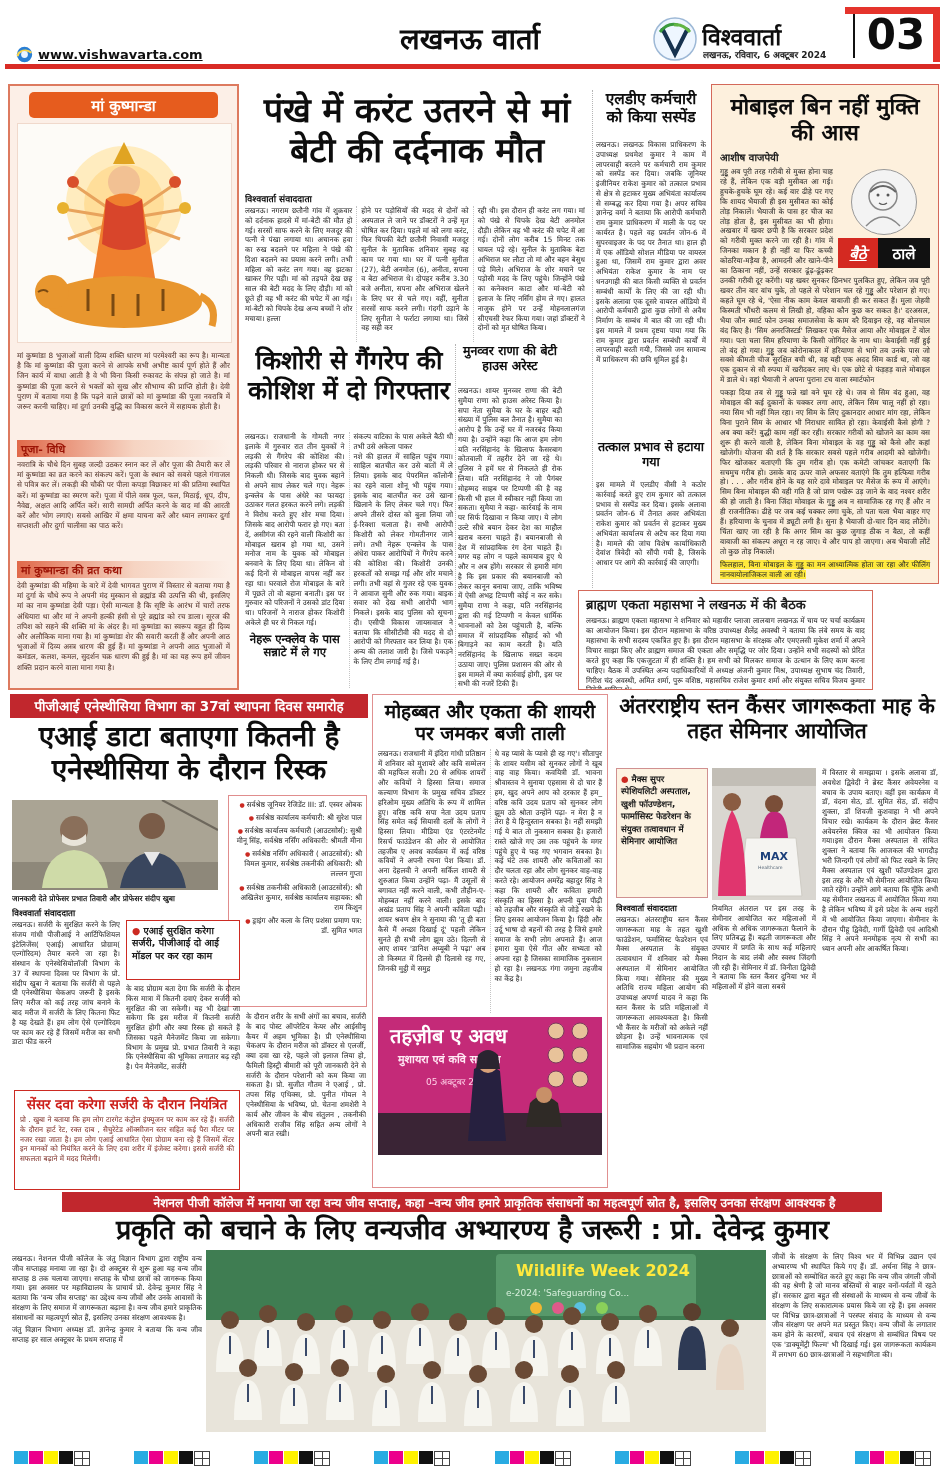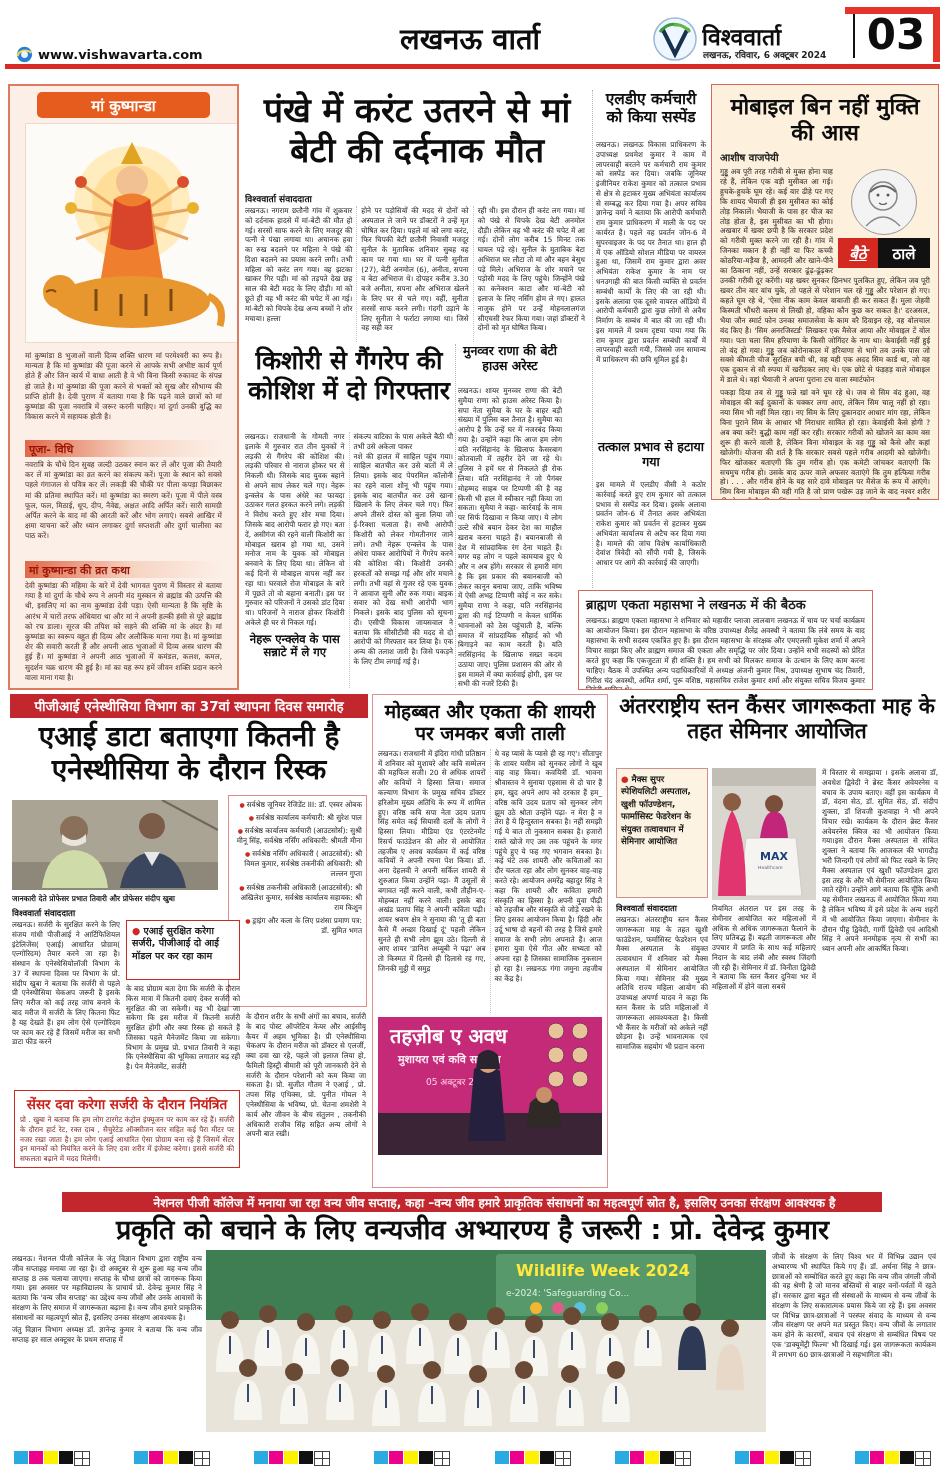--- a/index.html
+++ b/index.html
@@ -9,21 +9,21 @@
   .txt{font-size:7.2px;line-height:1.36;text-align:justify;color:#222;}
   .txt p{margin:0 0 3px 0;}
   .byline{font-weight:bold;font-size:9px;color:#111;}
   .hl{font-weight:bold;color:#0d0d0d;text-align:center;line-height:1.18;}
   .subhead{font-weight:bold;font-size:11.5px;text-align:center;line-height:1.2;margin:5px 0;color:#111;}
   .redstrip{background:#c1272d;color:#fff;font-weight:bold;text-align:center;display:flex;align-items:center;justify-content:center;}
   .vdots{border-left:1px dotted #b5b5b5;width:0;}
   .cols2{column-count:2;column-gap:9px;column-rule:1px dotted #c4c4c4;}
   .cols3{column-count:3;column-gap:9px;column-rule:1px dotted #c4c4c4;}
   
-  #kpanel{border:2px solid #dd7a5f;background:#fcefe7;padding:6px 15px;}
+  #kpanel{border:2px solid #dd7a5f;background:#fcefe7;padding:6px 7px;}
   #ktitle{background:#e65c1e;border-radius:5px;color:#fff;font-weight:bold;font-size:15px;
           text-align:center;padding:3px 0;margin:0 12px 5px 12px;}
   .ksec{background:linear-gradient(90deg,#e0694a,#f6d4c2 55%,#fcefe7);color:#9c1406;font-weight:bold;
         font-size:11px;padding:1px 4px;margin:5px 0 3px 0;}
   .ktxt{font-size:7.3px;line-height:1.4;text-align:justify;color:#4a2a20;}
   
   #baithe{border:1.5px solid #d4695a;background:#fdf0dd;padding:7px 8px;}
   #bt-graphic{float:right;width:92px;margin:2px 0 3px 5px;}
   #bt-face{width:64px;height:64px;border-radius:50%;border:1.5px solid #999;background:#f3f3f3;margin:0 auto;}
   #bt-label{display:flex;height:30px;margin-top:3px;font-weight:bold;font-size:15px;color:#fff;}
@@ -50,21 +50,21 @@
 <body>
 
 <div id="page">
 
   <div class="abs" style="left:16px;top:44px;width:240px;height:20px;display:flex;align-items:center;gap:5px;">
     <svg width="17" height="17" viewBox="0 0 20 20">
       <circle cx="10" cy="10" r="9" fill="#2a7fd4"></circle>
       <path d="M2 12 A9 7 0 0 1 18 8" stroke="#f9d64a" stroke-width="2.4" fill="none"></path>
       <circle cx="10" cy="10" r="4" fill="#eaf4ff"></circle>
     </svg>
-    <span style="font-weight:bold;font-size:13px;color:#111;">www.vishwavarta.com</span>
+    <span style="font-weight:bold;font-size:13px;color:#111;text-decoration:underline;">www.vishwavarta.com</span>
   </div>
   <div class="abs hl" style="left:330px;top:22px;width:280px;height:40px;font-size:29px;">लखनऊ वार्ता</div>
   <svg class="abs" style="left:652px;top:16px;" width="46" height="46" viewBox="0 0 46 46">
     <circle cx="23" cy="23" r="21" fill="#eef6ff" stroke="#9db8d6" stroke-width="1.5"></circle>
     <path d="M10 12 L23 38 L36 12" stroke="#16324f" stroke-width="4" fill="none"></path>
     <path d="M8 16 Q16 6 26 9" stroke="#3a9a3d" stroke-width="3" fill="none"></path>
     <path d="M38 16 Q30 7 22 9" stroke="#62b544" stroke-width="3" fill="none"></path>
   </svg>
   <div class="abs" style="left:702px;top:20px;width:160px;height:26px;font-weight:bold;font-size:23px;color:#0d0d0d;">विश्ववार्ता</div>
   <div class="abs" style="left:703px;top:48px;width:170px;height:12px;font-size:9px;font-weight:bold;color:#222;">लखनऊ,  रविवार, 6 अक्टूबर 2024</div>
@@ -135,21 +135,21 @@
   <div class="vdots abs" style="left:455px;top:344px;height:344px;"></div>
   <div class="abs hl" style="left:458px;top:344px;width:104px;height:38px;font-size:12.5px;">मुनव्वर राणा की बेटी हाउस अरेस्ट</div>
   <div class="abs txt" style="left:458px;top:386px;width:104px;height:302px;">लखनऊ। शायर मुनव्वर राणा की बेटी सुमैया राणा को हाउस अरेस्ट किया है। सपा नेता सुमैया के घर के बाहर बड़ी संख्या में पुलिस बल तैनात है। सुमैया का आरोप है कि उन्हें घर में नजरबंद किया गया है। उन्होंने कहा कि आज हम लोग यति नरसिंहानंद के खिलाफ कैसरबाग कोतवाली में तहरीर देने जा रहे थे। पुलिस ने हमें घर से निकलते ही रोक लिया। यति नरसिंहानंद ने जो पैगंबर मोहम्मद साहब पर टिप्पणी की है वह किसी भी हाल में स्वीकार नहीं किया जा सकता। सुमैया ने कहा- कार्रवाई के नाम पर सिर्फ दिखावा न किया जाए। ये लोग उल्टे सीधे बयान देकर देश का माहौल खराब करना चाहते हैं। बयानबाजी से देश में सांप्रदायिक रंग देना चाहते हैं। मगर यह लोग न पहले कामयाब हुए थे और न अब होंगे। सरकार से हमारी मांग है कि इस प्रकार की बयानबाजी को लेकर कानून बनाया जाए, ताकि भविष्य में ऐसी अभद्र टिप्पणी कोई न कर सके। सुमैया राणा ने कहा, यति नरसिंहानंद द्वारा की गई टिप्पणी न केवल धार्मिक भावनाओं को ठेस पहुंचाती है, बल्कि समाज में सांप्रदायिक सौहार्द को भी बिगाड़ने का काम करती है। यति नरसिंहानंद के खिलाफ सख्त कदम उठाया जाए। पुलिस प्रशासन की ओर से इस मामले में क्या कार्रवाई होगी, इस पर सभी की नजरें टिकी हैं।</div>
 
   <div class="vdots abs" style="left:592px;top:90px;height:498px;"></div>
   <div class="abs hl" style="left:596px;top:90px;width:110px;height:46px;font-size:15.5px;">एलडीए कर्मचारी को किया सस्पेंड</div>
   <div class="abs txt" style="left:596px;top:140px;width:110px;height:298px;">लखनऊ। लखनऊ विकास प्राधिकरण के उपाध्यक्ष प्रथमेश कुमार ने काम में लापरवाही बरतने पर कर्मचारी राम कुमार को सस्पेंड कर दिया। जबकि जूनियर इंजीनियर राकेश कुमार को तत्काल प्रभाव से क्षेत्र से हटाकर मुख्य अभियंता कार्यालय से सम्बद्ध कर दिया गया है। अपर सचिव ज्ञानेन्द्र वर्मा ने बताया कि आरोपी कर्मचारी राम कुमार प्राधिकरण में माली के पद पर कार्यरत है। पहले वह प्रवर्तन जोन-6 में सुपरवाइजर के पद पर तैनात था। हाल ही में एक ऑडियो सोशल मीडिया पर वायरल हुआ था, जिसमें राम कुमार द्वारा अवर अभियंता राकेश कुमार के नाम पर धनउगाही की बात किसी व्यक्ति से प्रवर्तन सम्बंधी कार्यों के लिए की जा रही थी। इसके अलावा एक दूसरे वायरल ऑडियो में आरोपी कर्मचारी द्वारा कुछ लोगों से अवैध निर्माण के सम्बंध में बात की जा रही थी। इस मामले में प्रथम दृष्टया पाया गया कि राम कुमार द्वारा प्रवर्तन सम्बंधी कार्यों में लापरवाही बरती गयी, जिससे जन सामान्य में प्राधिकरण की छवि धूमिल हुई है।</div>
   <div class="abs hl" style="left:596px;top:440px;width:110px;height:36px;font-size:12.5px;">तत्काल प्रभाव से हटाया गया</div>
   <div class="abs txt" style="left:596px;top:480px;width:110px;height:108px;">इस मामले में एलडीए वीसी ने कठोर कार्रवाई करते हुए राम कुमार को तत्काल प्रभाव से सस्पेंड कर दिया। इसके अलावा प्रवर्तन जोन-6 में तैनात अवर अभियंता राकेश कुमार को प्रवर्तन से हटाकर मुख्य अभियंता कार्यालय से अटैच कर दिया गया है। मामले की जांच विशेष कार्याधिकारी देवांश त्रिवेदी को सौंपी गयी है, जिसके आधार पर आगे की कार्रवाई की जाएगी।</div>
 
-  <div id="baithe" class="abs" style="left:711px;top:84px;width:228px;height:416px;">
+  <div id="baithe" class="abs" style="left:711px;top:84px;width:228px;height:500px;">
     <div class="hl" style="font-size:22px;margin:2px 0 4px 0;">मोबाइल बिन नहीं मुक्ति की आस</div>
     <div style="font-weight:bold;font-size:10px;margin-bottom:3px;">आशीष वाजपेयी</div>
     <div id="bt-graphic">
       <div id="bt-face">
         <svg width="62" height="62" viewBox="0 0 62 62">
           <circle cx="31" cy="26" r="14" fill="none" stroke="#888" stroke-width="1.5"></circle>
           <path d="M18 22 q13 -12 26 0" stroke="#666" stroke-width="2" fill="none"></path>
           <path d="M14 56 q17 -18 34 0" stroke="#888" stroke-width="1.5" fill="none"></path>
           <circle cx="26" cy="25" r="1.5" fill="#555"></circle>
             <circle cx="36" cy="25" r="1.5" fill="#555"></circle>
@@ -195,21 +195,21 @@
       <li>सर्वश्रेष्ठ नर्सिंग अधिकारी ( आउटसोर्स): श्री विमल कुमार, सर्वश्रेष्ठ तकनीकी अधिकारी: श्री लल्लन गुप्ता</li>
       <li>सर्वश्रेष्ठ तकनीकी अधिकारी (आउटसोर्स): श्री अखिलेश कुमार, सर्वश्रेष्ठ कार्यालय सहायक: श्री राम किशुन</li>
       <li>ड्राइंग और कला के लिए प्रशंसा प्रमाण पत्र: डॉ. सुमित भगत</li>
     </ul>
   </div>
   <div class="abs byline" style="left:12px;top:907px;width:130px;height:11px;font-size:8.5px;">विश्ववार्ता संवाददाता</div>
   <div class="abs txt" style="left:12px;top:920px;width:108px;height:168px;">लखनऊ। सर्जरी के सुरक्षित करने के लिए संजय गांधी पीजीआई ने आर्टिफिशियल इंटेलिजेंस( एआई) आधारित प्रोग्राम( एल्गोरिदम) तैयार करने जा रहा है। संस्थान के एनेस्थेसियोलॉजी विभाग के 37 वें स्थापना दिवस पर विभाग के प्रो. संदीप खुबा ने बताया कि सर्जरी से पहले प्री एनेस्थीसिया चेकअप जरूरी है इसके लिए मरीज को कई तरह जांच बनाने के बाद मरीज में सर्जरी के लिए कितना फिट है यह देखते हैं। हम लोग ऐसे एल्गोरिदम पर काम कर रहे हैं जिसमें मरीज का सभी डाटा फीड करने</div>
   <div class="abs redbox bullet-red" style="left:126px;top:920px;width:114px;height:60px;font-weight:bold;font-size:9.5px;line-height:1.3;"><span>एआई सुरक्षित करेगा सर्जरी, पीजीआई दो आई मॉडल पर कर रहा काम</span></div>
   <div class="abs txt" style="left:126px;top:984px;width:114px;height:104px;">के बाद प्रोग्राम बता देगा कि सर्जरी के दौरान किस मात्रा में कितनी दवाएं देकर सर्जरी को सुरक्षित की जा सकेगी। यह भी देखा जा सकेगा कि इस मरीज में कितनी सर्जरी सुरक्षित होगी और क्या रिस्क हो सकते हैं जिसका पहले मैनेजमेंट किया जा सकेगा। विभाग के प्रमुख प्रो. प्रभात तिवारी ने कहा कि एनेस्थीसिया की भूमिका लगातार बढ़ रही है। पेन मैनेजमेंट, सर्जरी</div>
   <div class="abs txt" style="left:246px;top:1012px;width:120px;height:176px;">के दौरान शरीर के सभी अंगों का बचाव, सर्जरी के बाद पोस्ट ऑपरेटिव केयर और आईसीयू कैयर में अहम भूमिका है। प्री एनेस्थीसिया चेकअप के दौरान मरीज को डॉक्टर से एलर्जी, क्या दवा खा रहे, पहले जो इलाज लिया हो, फैमिली हिस्ट्री बीमारी को पूरी जानकारी देने से सर्जरी के दौरान परेशानी को कम किया जा सकता है। प्रो. सुजीत गौतम ने एआई , प्रो. तपस सिंह एथिक्स, प्रो. पुनीत गोयल ने एनेस्थीसिया के भविष्य, प्रो. चेतना शमशेरी ने कार्य और जीवन के बीच संतुलन , तकनीकी अधिकारी राजीव सिंह सहित अन्य लोगों ने अपनी बात रखी।</div>
-  <div class="abs redbox" style="left:14px;top:1090px;width:226px;height:78px;">
+  <div class="abs redbox" style="left:14px;top:1090px;width:226px;height:100px;">
     <div style="color:#cc1f1a;font-weight:bold;font-size:13.5px;text-align:center;margin-bottom:2px;">सेंसर दवा करेगा सर्जरी के दौरान नियंत्रित</div>
     <div class="txt" style="font-size:7.2px;color:#7a2a22;">प्रो . खुबा ने बताया कि हम लोग टारगेट कंट्रोल इंफ्यूजन पर काम कर रहे हैं। सर्जरी के दौरान हार्ट रेट, रक्त दाब , सैचुरेटेड ऑक्सीजन स्तर सहित कई पैरा मीटर पर नजर रखा जाता है। हम लोग एआई आधारित ऐसा प्रोग्राम बना रहे हैं जिसमें सेंटर इन मानकों को नियंत्रित करने के लिए दवा शरीर में इंजेक्ट करेगा। इससे सर्जरी की सफलता बढ़ाने में मदद मिलेगी।</div>
   </div>
 
   <div class="abs" style="left:372px;top:694px;width:236px;height:494px;border:1.5px solid #e09090;background:#fff;">
     <div class="hl" style="font-size:19px;margin:5px 4px 4px 4px;">मोहब्बत और एकता की शायरी पर जमकर बजी ताली</div>
     <div class="cols2 txt" style="margin:0 5px;height:264px;">
       <div>लखनऊ। राजधानी में इंदिरा गांधी प्रतिष्ठान में शनिवार को मुशायरे और कवि सम्मेलन की महफिल सजी। 20 से अधिक शायरों और कवियों ने हिस्सा लिया। समाज कल्याण विभाग के प्रमुख सचिव डॉक्टर हरिओम मुख्य अतिथि के रूप में शामिल हुए। वरिष्ठ कवि सपा नेता उदय प्रताप सिंह समेत कई सियासी दलों के लोगों ने हिस्सा लिया। मीडिया एंड एंटरटेनमेंट रिसर्च फाउंडेशन की ओर से आयोजित तहजीब ए अवध कार्यक्रम में कई वरिष्ठ कवियों ने अपनी रचना पेश किया। डॉ. अना देहलवी ने अपनी सर्किल शायरी से शुरुआत किया उन्होंने पढ़ा- मैं उसूलों से बगावत नहीं करने वाली, कभी तौहीन-ए-मोहब्बत नहीं करने वाली। इसके बाद अखंड प्रताप सिंह ने अपनी कविता पढ़ी। शायर श्रवण क्षेत्र ने सुनाया की 'तू ही बता कैसे मैं अच्छा दिखाई दूं' पहली लेकिन सुनते ही सभी लोग झूम उठे। दिल्ली से आए शायर 'डानिश अय्यूबी ने पढ़ा' अब तो किस्मत में दिलसे ही दिलासे रह गए, जिनकी मुट्ठी में समुद्र</div>
       <div>थे वह प्यासे के प्यासे ही रह गए'। सीतापुर के शायर यसीम को सुनकर लोगों ने खूब वाह वाह किया। कवयित्री डॉ. भावना श्रीवास्तव ने सुनाया एहसास से दो चार हैं हम, खुद अपने आप को दरकार हैं हम_ वरिष्ठ कवि उदय प्रताप को सुनकर लोग झूम उठे श्रोता उन्होंने पढ़ा- न मेरा है न तेरा है ये हिन्दुस्तान सबका है। नहीं समझी गई ये बात तो नुकसान सबका है। हजारों रास्ते खोजे गए उस तक पहुंचने के मगर पहुंचे हुए ये फह गए भगवान सबका है। कई घंटे तक शायरी और कविताओं का दौर चलता रहा और लोग सुनकर वाह-वाह करते रहे। आयोजन अमरेंद्र बहादुर सिंह ने कहा कि शायरी और कविता हमारी संस्कृति का हिस्सा है। अपनी युवा पीढ़ी को तहजीब और संस्कृति से जोड़े रखने के लिए इसका आयोजन किया है। हिंदी और उर्दू भाषा दो बहनों की तरह है जिसे हमारे समाज के सभी लोग अपनाते हैं। आज हमारा युवा ऐसे गीत और सभ्यता को अपना रहा है जिसका सामाजिक नुकसान हो रहा है। लखनऊ गंगा जमुना तहजीब का केंद्र है।</div>
     </div>

